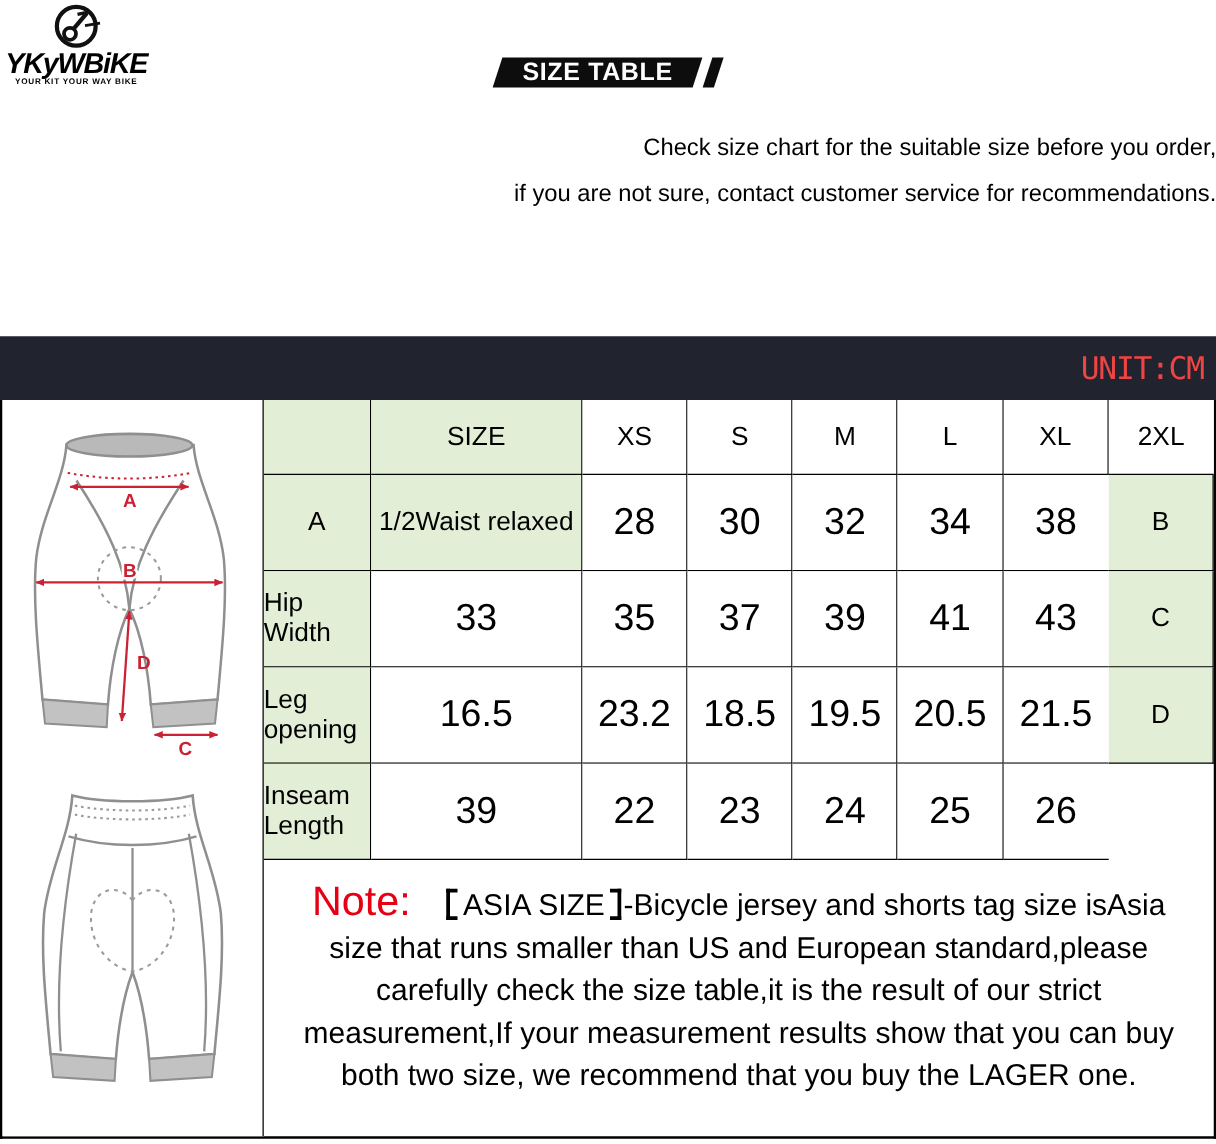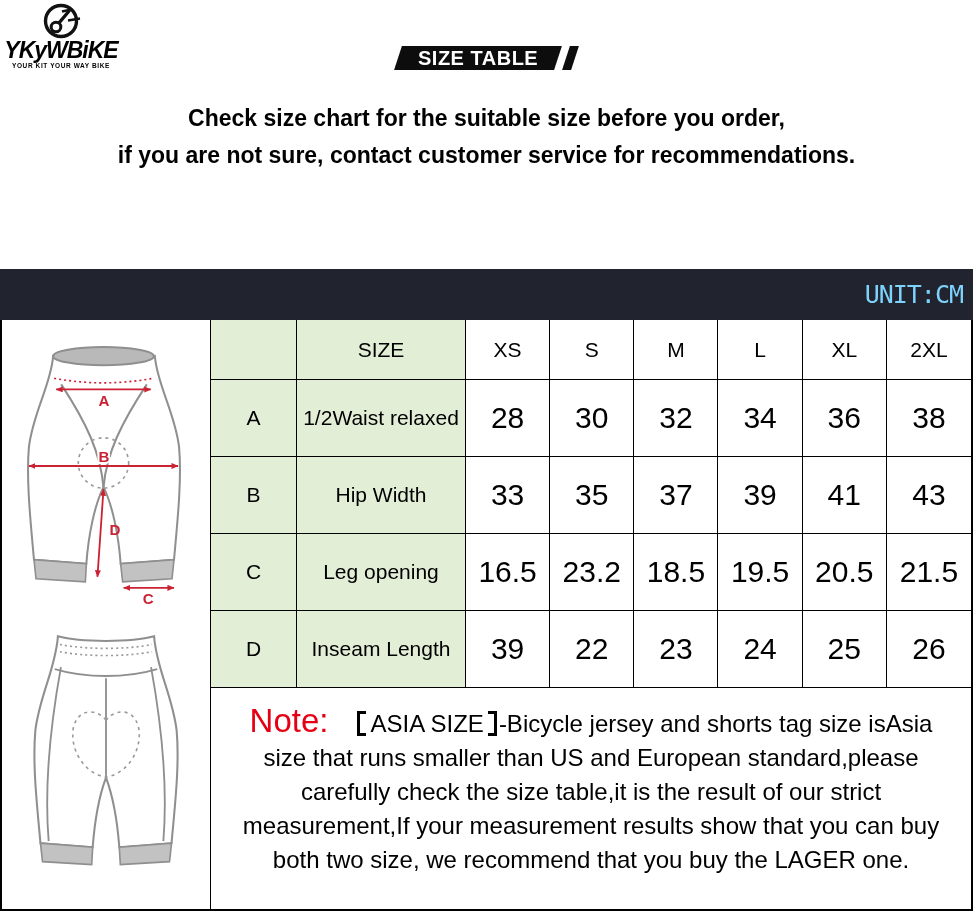--- a/index.html
+++ b/index.html
@@ -16,26 +16,26 @@
   
   .banner-row { position:absolute; top:46px; left:0; width:100%; text-align:center; }
   .banner { display:inline-flex; align-items:stretch; }
   .banner-main {
     display:inline-block; background:#0d0d0d; color:#fff; font-weight:bold;
     font-size:20px; line-height:24px; padding:0 20px; transform:skewX(-18deg);
   }
   .banner-main > span { display:inline-block; transform:skewX(18deg); letter-spacing:0.5px; }
   .banner-strip { width:9px; background:#0d0d0d; transform:skewX(-18deg); margin-left:7px; }
   
-  .intro { position:absolute; top:100px; left:0; width:100%; text-align:center; font-size:23px; line-height:37px;font-weight:bold; }
+  .intro { position:absolute; top:100px; left:0; width:100%; text-align:right; font-size:19px; line-height:37px; }
   
   .unit-bar {
     position:absolute; top:269px; left:0; width:973px; height:51px; background:#21242e;
     display:flex; align-items:center; justify-content:flex-end; padding-right:10px;
-    color:#7dd3fc; font-family:"DejaVu Sans Mono", monospace; font-size:25px; letter-spacing:-1px;
+    color:#ef4444; font-family:"DejaVu Sans Mono", monospace; font-size:25px; letter-spacing:-1px;
   }
   
   .content {
     position:absolute; top:320px; left:0; width:973px; height:591px;
     border-left:2px solid #000; border-right:2px solid #000; border-bottom:2px solid #000;
     display:flex; background:#fff;
   }
   .illustrations { position:relative; width:209px; border-right:1px solid #000; background:#fff; }
   .table-wrap { flex:1; display:flex; flex-direction:column; }
   .size-grid { display:grid; grid-template-columns:86px 169px repeat(6, 1fr); }
@@ -154,21 +154,20 @@
         <div class="cell hdr">L</div>
         <div class="cell hdr">XL</div>
         <div class="cell hdr lastcol">2XL</div>
 
         <div class="cell row green">A</div>
         <div class="cell row green">1/2Waist relaxed</div>
         <div class="cell row num">28</div>
         <div class="cell row num">30</div>
         <div class="cell row num">32</div>
         <div class="cell row num">34</div>
-        <div class="cell row num">36</div>
         <div class="cell row num lastcol">38</div>
 
         <div class="cell row green">B</div>
         <div class="cell row green">Hip Width</div>
         <div class="cell row num">33</div>
         <div class="cell row num">35</div>
         <div class="cell row num">37</div>
         <div class="cell row num">39</div>
         <div class="cell row num">41</div>
         <div class="cell row num lastcol">43</div>

